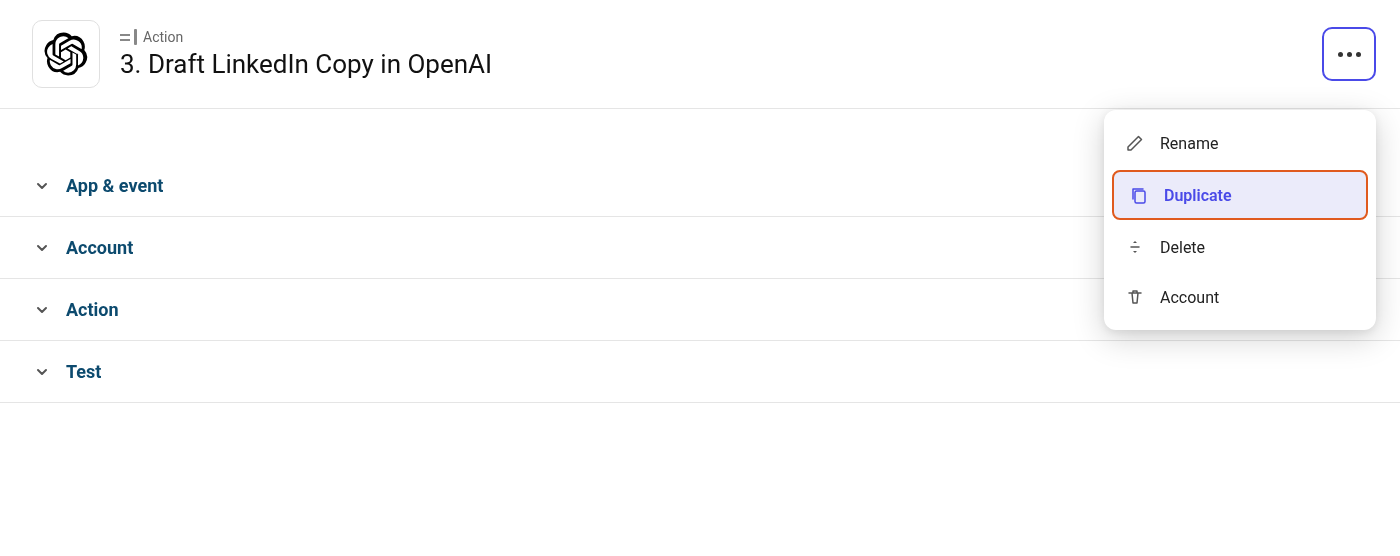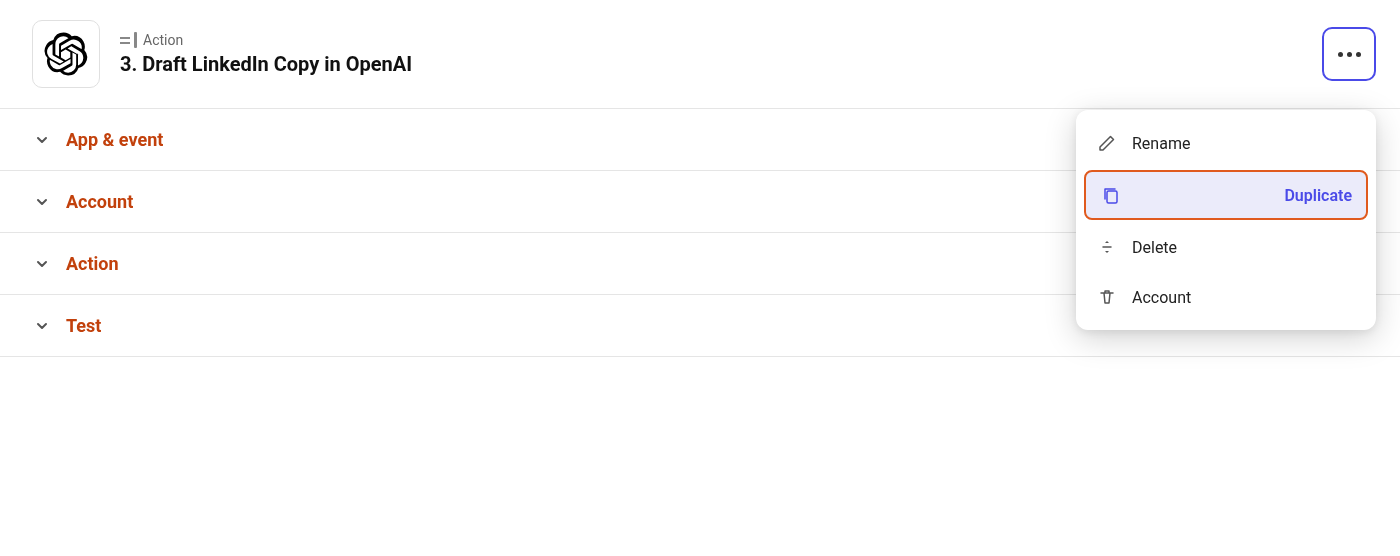--- a/index.html
+++ b/index.html
@@ -19,20 +19,21 @@
       justify-content: center;
     }
 
     .page-wrapper {
       width: 1400px;
       height: 556px;
       background: #fff;
       display: flex;
       flex-direction: column;
       position: relative;
+      gap: 46px;
     }
 
     
     .header {
       display: flex;
       align-items: center;
       padding: 20px 32px;
       border-bottom: 1px solid #e5e5e5;
       background: #fff;
       position: relative;
@@ -92,22 +93,22 @@
 
     .vertical-bar {
       display: inline-block;
       width: 3px;
       height: 16px;
       background: #888;
       border-radius: 1px;
     }
 
     .header-title {
-      font-size: 20px;
-      font-weight: 700;
+      font-size: 26px;
+      font-weight: 400;
       color: #111;
     }
 
     .more-button {
       position: absolute;
       right: 24px;
       top: 50%;
       transform: translateY(-50%);
       width: 54px;
       height: 54px;
@@ -153,21 +154,21 @@
       margin-right: 14px;
       display: flex;
       align-items: center;
       justify-content: center;
       color: #555;
     }
 
     .section-label {
       font-size: 18px;
       font-weight: 700;
-      color: #c2410c;
+      color: #0c4a6e;
     }
 
     
     .footer {
       padding: 16px;
       display: flex;
       justify-content: center;
       align-items: center;
       border-top: 1px solid #e5e5e5;
     }
@@ -179,21 +180,21 @@
       cursor: pointer;
       background: none;
       border: none;
     }
 
     
     .dropdown-menu {
       position: absolute;
       right: 24px;
       top: 110px;
-      width: 300px;
+      width: 272px;
       background: #fff;
       border-radius: 12px;
       box-shadow: 0 8px 32px rgba(0,0,0,0.18), 0 2px 8px rgba(0,0,0,0.08);
       z-index: 100;
       overflow: hidden;
       padding: 8px 0;
     }
 
     .menu-item {
       display: flex;
@@ -206,21 +207,20 @@
       transition: background 0.1s;
     }
 
     .menu-item.active {
       background: #ebebfa;
       color: #4a4ae8;
       border: 2.5px solid #e05a1e;
       border-radius: 8px;
       margin: 2px 8px;
       padding: 12px 14px;
-      justify-content: space-between;
     }
 
     .menu-item.active .menu-item-text {
       color: #4a4ae8;
       font-weight: 600;
     }
 
     .menu-icon {
       width: 22px;
       height: 22px;

